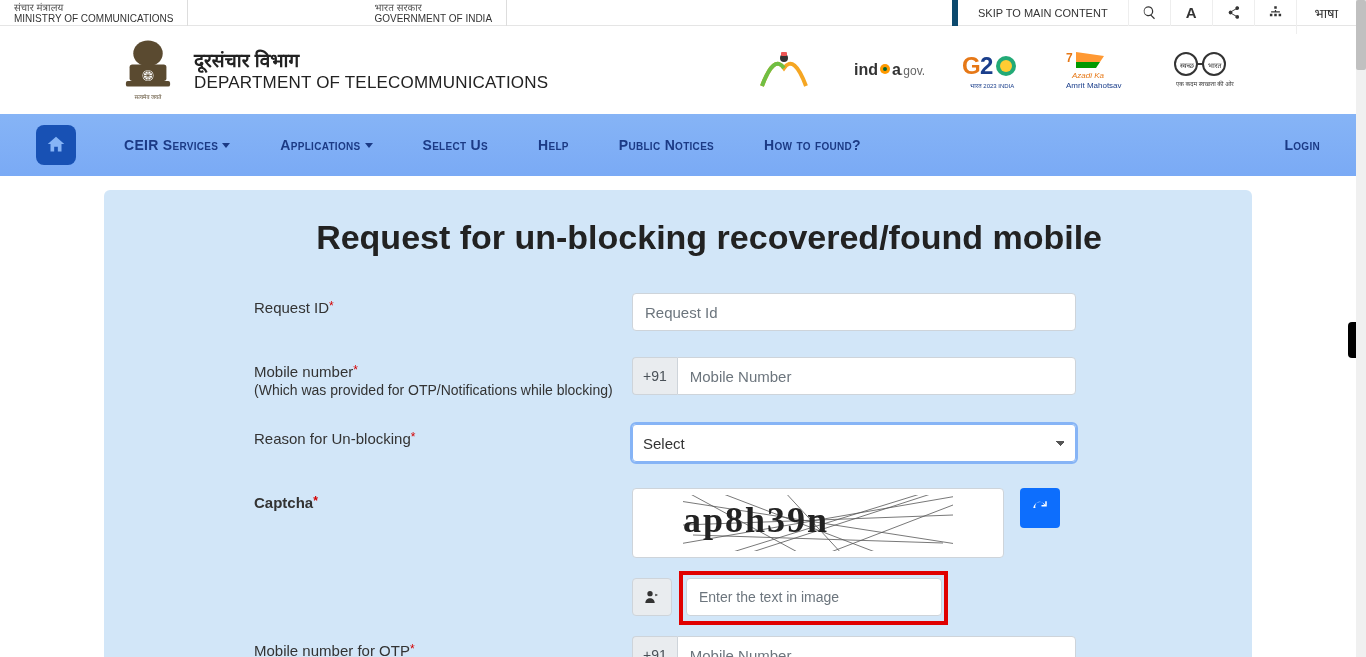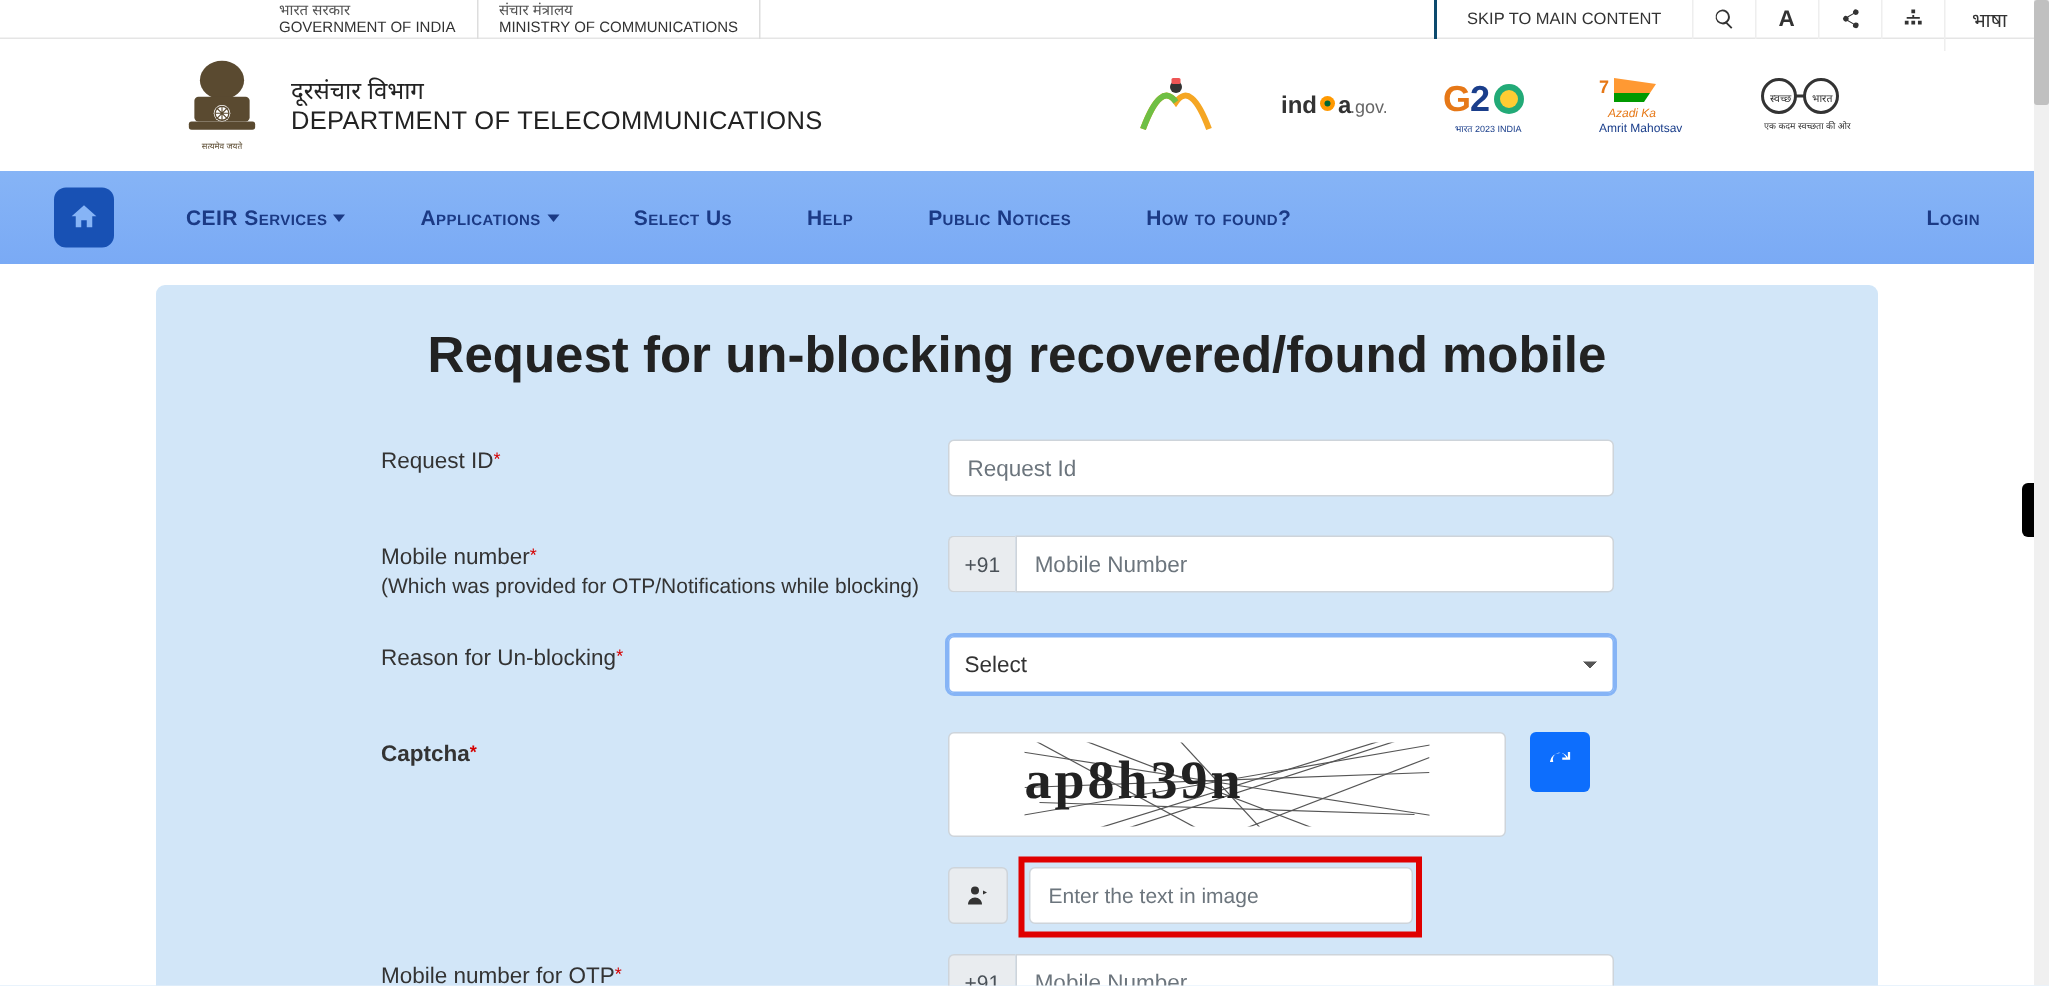--- a/index.html
+++ b/index.html
@@ -6,45 +6,45 @@
   body{background:#fff;width:1366px;height:657px;overflow:hidden;position:relative}
   .scroll-area{width:1356px;height:657px;overflow:hidden}
   .scrollbar{position:absolute;right:0;top:0;width:10px;height:657px;background:#f0f0f0}
   .scrollbar-thumb{position:absolute;right:0;top:0;width:10px;height:70px;background:#c0c0c0;border-radius:2px}
   .top-strip{width:100%;height:26px;display:flex;align-items:center;font-size:11px;color:#333;border-bottom:1px solid #e5e5e5}
   .gov-block{display:flex;align-items:flex-start;flex-direction:column;padding:2px 14px;border-right:1px solid #ddd;line-height:1.1}
   .gov-block.first{margin-left:172px}
   .gov-block .hi{color:#555;font-size:10px}
   .gov-block .en{color:#333;font-size:10px;font-weight:400}
   .top-spacer{flex:1}
-  .top-link{padding:0 20px;font-size:11px;color:#333;border-left:2px solid #0c4a6e;height:26px;display:flex;align-items:center;cursor:pointer}
+  .top-link{padding:0 20px;font-size:11px;color:#333;border-left:6px solid #0c4a6e;height:26px;display:flex;align-items:center;cursor:pointer}
   .top-icon{width:42px;height:26px;display:flex;align-items:center;justify-content:center;border-left:1px solid #eee;cursor:pointer}
   .top-icon svg{width:15px;height:15px;fill:#333}
   .lang{padding:0 18px;font-size:13px;color:#333;border-left:1px solid #eee;height:43px;display:flex;align-items:center;cursor:pointer}
 
   .header{background:#fff;height:88px;display:flex;align-items:center;padding-left:118px}
   .emblem{width:60px;height:72px;display:flex;align-items:center;justify-content:center;margin-right:16px}
   .emblem svg{width:56px;height:70px}
   .dept-text{display:flex;flex-direction:column}
-  .dept-hi{font-size:16px;color:#222;font-weight:400}
+  .dept-hi{font-size:19px;color:#222;font-weight:700}
   .dept-en{font-size:17px;color:#222;font-weight:400;letter-spacing:.2px}
   .header-logos{margin-left:auto;display:flex;align-items:center;gap:38px;padding-right:120px}
   .hlogo{height:44px;display:flex;align-items:center;justify-content:center}
 
   .navbar{height:62px;background:linear-gradient(#86b4f6,#7aaaf5);display:flex;align-items:center;padding:0 36px}
   .nav-home{width:40px;height:40px;border-radius:8px;background:#1851b4;display:flex;align-items:center;justify-content:center;margin-right:48px;cursor:pointer}
   .nav-home svg{width:22px;height:22px;fill:#86b4f6}
   .nav-item{font-size:14px;color:#1b3a85;font-weight:600;font-variant:small-caps;letter-spacing:.3px;margin-right:50px;cursor:pointer;display:flex;align-items:center;gap:4px}
   .nav-item .caret{width:0;height:0;border-left:4px solid transparent;border-right:4px solid transparent;border-top:5px solid #1b3a85}
   .nav-right{margin-left:auto}
   .login{font-size:14px;color:#1b3a85;font-weight:600;cursor:pointer;font-variant:small-caps;letter-spacing:.3px}
 
   .page-wrap{padding:14px 104px 0}
   .card{background:#d2e6f8;border-radius:6px;padding:28px 150px 0 150px;min-height:462px}
-  .title{font-size:34px;font-weight:600;color:#222;text-align:center;margin-bottom:36px}
+  .title{font-size:34px;font-weight:600;color:#222;text-align:right;margin-bottom:36px}
 
   .form-row{display:flex;margin-bottom:26px;align-items:flex-start}
   .form-label{width:378px;font-size:15px;color:#333;padding-top:6px}
   .form-label .req{color:#d40000;font-size:12px;vertical-align:top}
   .sub-label{font-size:14px;color:#333;margin-top:2px}
   .form-field{flex:0 0 444px}
 
   .input{width:444px;height:38px;background:#fff;border:1px solid #ced4da;border-radius:4px;padding:0 12px;font-size:15px;color:#333}
   .input::placeholder{color:#6c757d}
   .select{width:444px;height:38px;background:#fff;border:1px solid #ced4da;border-radius:4px;padding:0 10px;font-size:15px;color:#333;appearance:none;background-image:linear-gradient(45deg,transparent 50%,#555 50%),linear-gradient(135deg,#555 50%,transparent 50%);background-position:right 15px top 16px,right 10px top 16px;background-size:5px 5px;background-repeat:no-repeat}
@@ -71,27 +71,27 @@
   .captcha-input::placeholder{color:#6c757d}
 
   .black-tab{position:absolute;right:10px;top:322px;width:8px;height:36px;background:#000;border-radius:4px 0 0 4px}
 </style>
 </head>
 <body>
 
 <div class="scroll-area">
 
   <div class="top-strip">
+    <div class="gov-block">
+      <span class="hi">संचार मंत्रालय</span>
+      <span class="en">MINISTRY OF COMMUNICATIONS</span>
+    </div>
     <div class="gov-block first">
       <span class="hi">भारत सरकार</span>
       <span class="en">GOVERNMENT OF INDIA</span>
-    </div>
-    <div class="gov-block">
-      <span class="hi">संचार मंत्रालय</span>
-      <span class="en">MINISTRY OF COMMUNICATIONS</span>
     </div>
     <div class="top-spacer"></div>
     <div class="top-link">SKIP TO MAIN CONTENT</div>
     <div class="top-icon">
       <svg viewBox="0 0 24 24">
           <path d="M10 2a8 8 0 015.3 13.9l5.4 5.4-1.4 1.4-5.4-5.4A8 8 0 1110 2zm0 2a6 6 0 100 12 6 6 0 000-12z"></path>
         </svg>
     </div>
     <div class="top-icon" style="font-size:15px;font-weight:700">A</div>
     <div class="top-icon">

